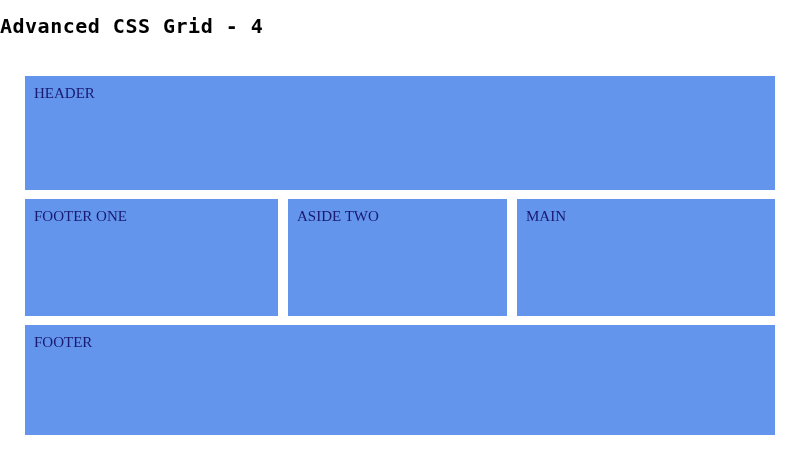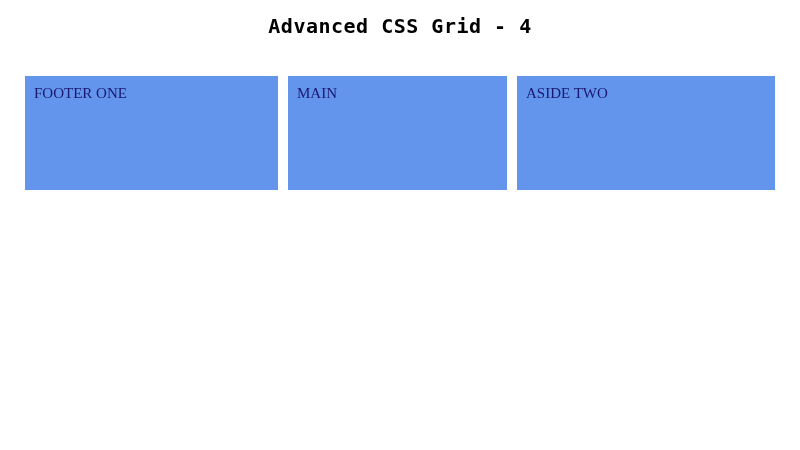--- a/index.html
+++ b/index.html
@@ -8,21 +8,20 @@
     background: var(--page-bg, #ffffff);
   }
   body {
     width: 800px;
     height: 450px;
     overflow: hidden;
     font-family: "Liberation Serif", serif;
   }
   .page-title {
     margin: 14px 0 0 0;
-    text-align: center;
     font-family: "DejaVu Sans Mono", monospace;
     font-weight: bold;
     font-size: 20px;
     line-height: 24px;
     color: var(--title-text, #000000);
     letter-spacing: 0.5px;
   }
   .grid {
     margin: 38px 25px 0 25px;
     display: grid;
@@ -45,27 +44,33 @@
     grid-column: 1 / -1;
   }
 </style>
 </head>
 <body>
 
 <h1 class="page-title">Advanced CSS Grid - 4</h1>
 
 <div class="grid">
 
+  <div class="panel span-all">
+    <span>HEADER</span>
+  </div>
 
   <div class="panel">
     <span>FOOTER ONE</span>
   </div>
 
   <div class="panel">
+    <span>ASIDE TWO</span>
+  </div>
+
+  <div class="panel">
     <span>MAIN</span>
   </div>
 
-  <div class="panel">
-    <span>ASIDE TWO</span>
+  <div class="panel span-all">
+    <span>FOOTER</span>
   </div>
-
 
 </div>
 
 </body></html>

